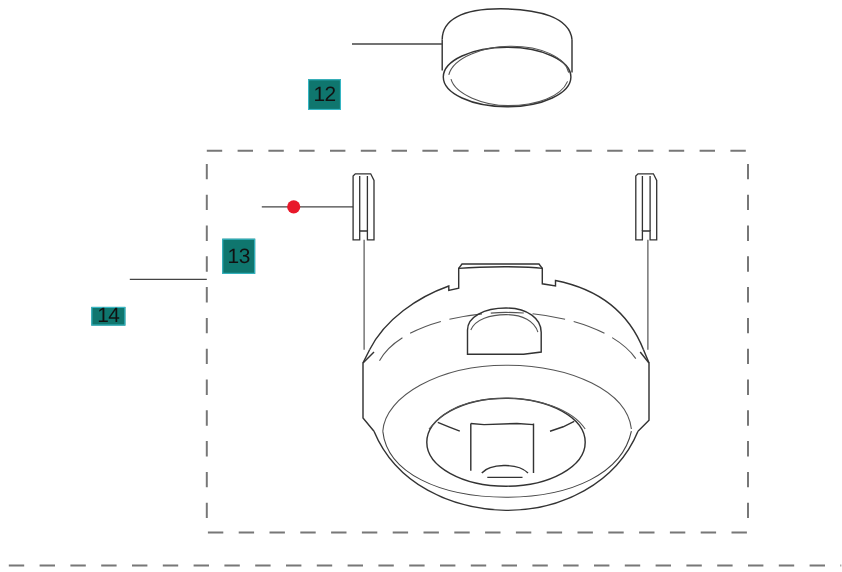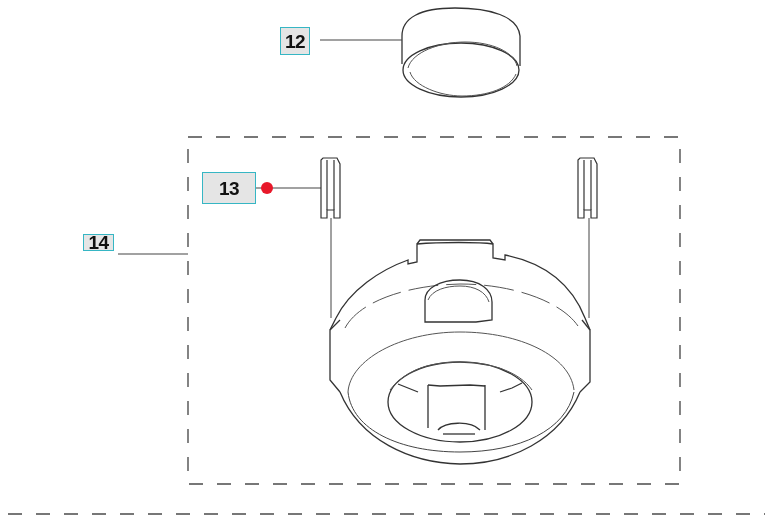--- a/index.html
+++ b/index.html
@@ -17,32 +17,33 @@
     .canvas {
       position: absolute;
       left: 0; top: 0;
       width: 765px;
       height: 520px;
     }
     .callout {
       position: absolute;
       box-sizing: border-box;
       border: 1.5px solid #36b6c4;
-      background: #e5e5e5;
+      background: #0f766e;
       color: #111111;
-      font-weight: bold;
+      font-weight: normal;
       font-size: 19px;
       line-height: 1;
       display: flex;
       align-items: center;
       justify-content: center;
       letter-spacing: -0.5px;
+      margin-top: 45px;
     }
     #c12 { left: 280px; top: 27px; width: 30px; height: 28px; }
-    #c13 { left: 202px; top: 172px; width: 54px; height: 32px; }
+    #c13 { left: 202px; top: 172px; width: 30px; height: 32px; }
     #c14 { left: 83px;  top: 234px; width: 31px; height: 17px; }
   </style>
 </head>
 <body>
 
 <div class="canvas">
   <svg width="765" height="520" viewBox="0 0 765 520" xmlns="http://www.w3.org/2000/svg">
 
     <g fill="none" stroke="#333" stroke-width="1.3">
 

